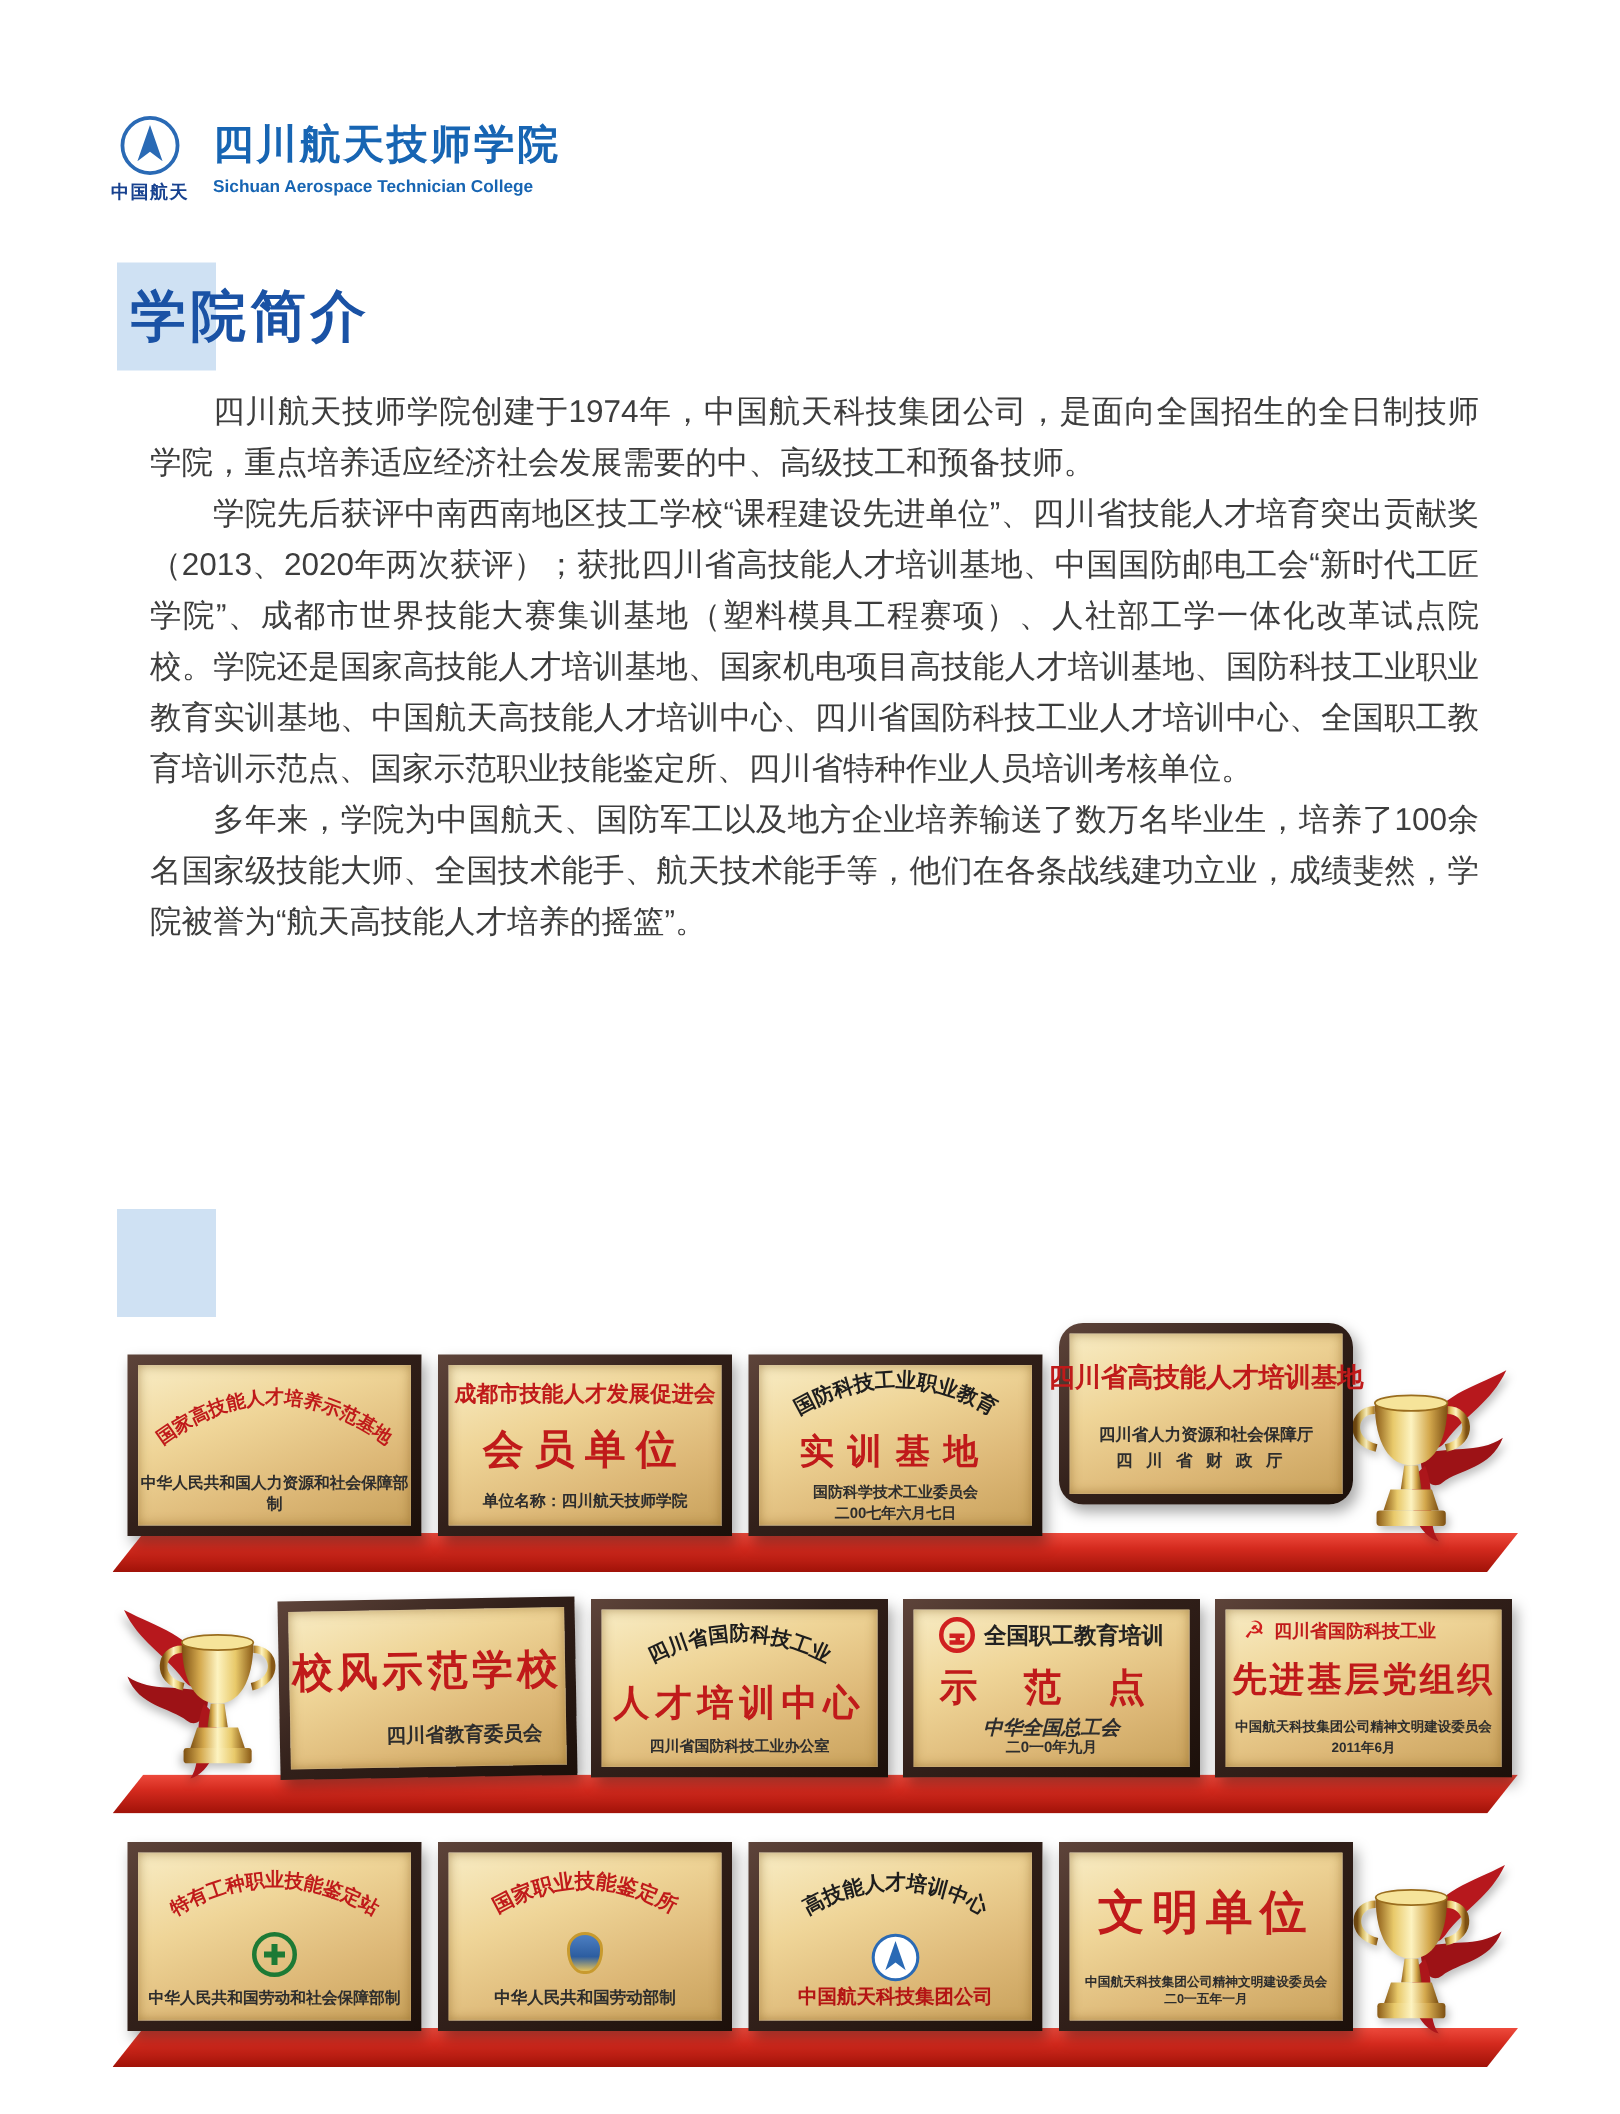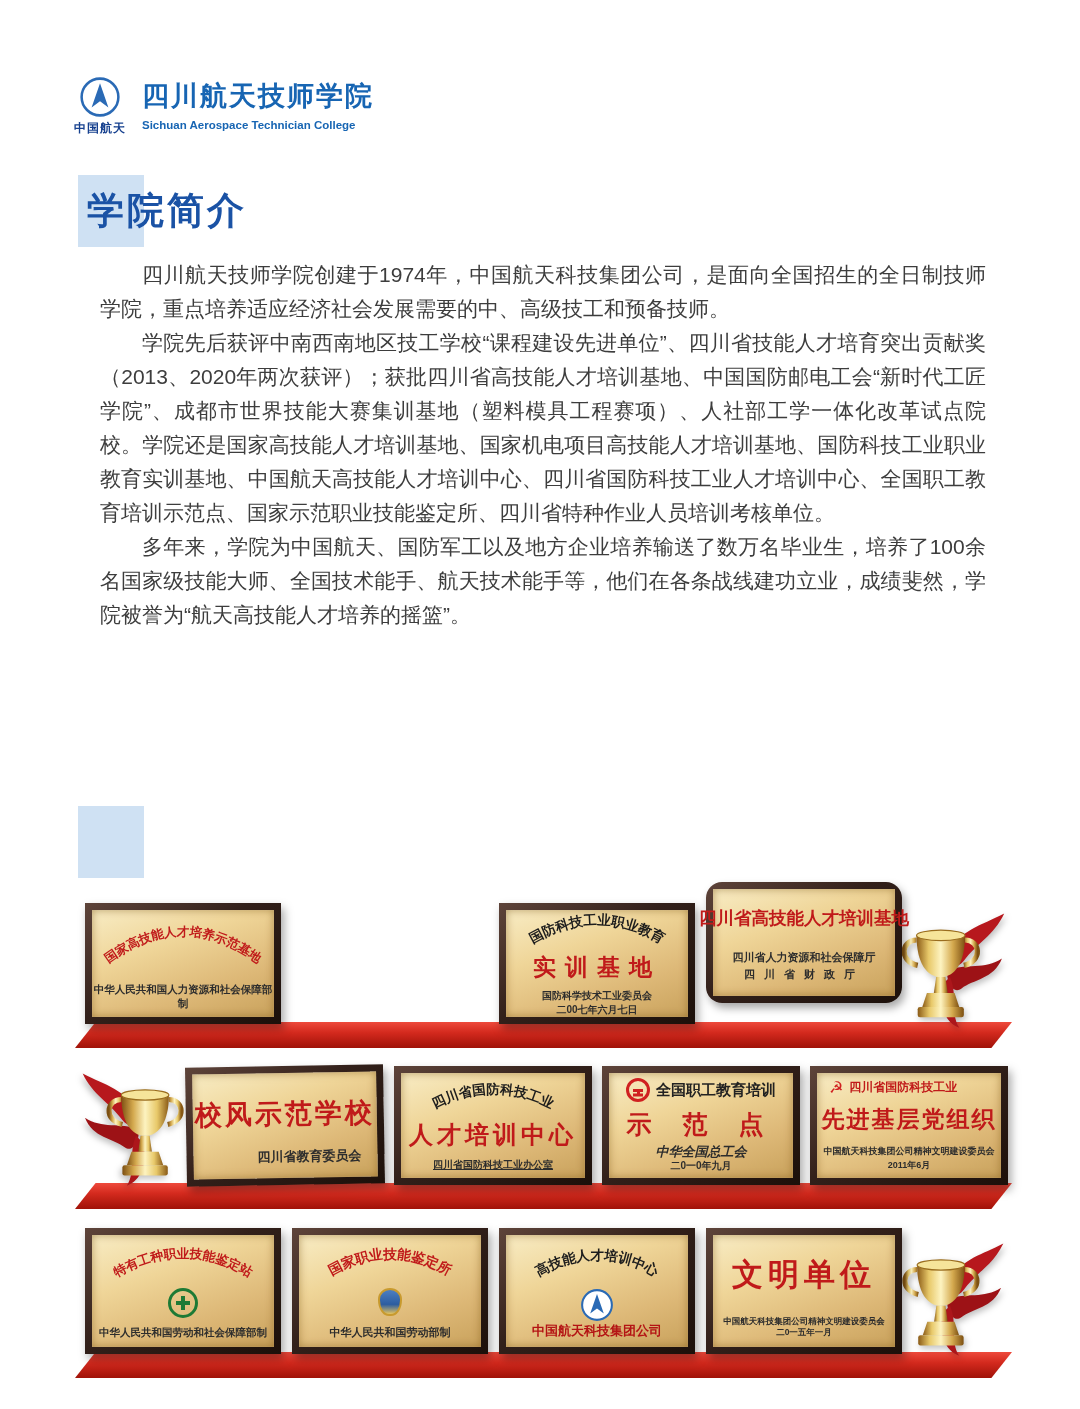--- a/index.html
+++ b/index.html
@@ -138,20 +138,27 @@
         <svg class="arc" viewBox="0 0 180 54">
           <path id="arc-r1p1" d="M8 50 Q90 -12 172 50" fill="none"></path>
           <text font-size="13.5" font-weight="bold" fill="#c01a1a" text-anchor="middle">
             <textPath href="#arc-r1p1" startOffset="50%">国家高技能人才培养示范基地</textPath>
           </text>
         </svg>
         <div class="p-foot" style="font-size:10.5px;margin-top:14px;">中华人民共和国人力资源和社会保障部制</div>
       </div>
     </div>
 
+    <div class="plaque" style="left:292px;top:903px;width:182px;height:107px;">
+      <div class="plate">
+        <div class="p-top" style="font-size:14.5px;">成都市技能人才发展促进会</div>
+        <div class="p-main" style="font-size:27px;letter-spacing:7px;margin:9px 0 10px;">会员单位</div>
+        <div class="p-foot" style="font-size:10.5px;">单位名称：四川航天技师学院</div>
+      </div>
+    </div>
 
     <div class="plaque" style="left:499px;top:903px;width:182px;height:107px;">
       <div class="plate">
         <svg class="arc" style="height:40px;" viewBox="0 0 180 44">
           <path id="arc-r1p3" d="M14 40 Q90 -8 166 40" fill="none"></path>
           <text font-size="15" font-weight="bold" fill="#1d1d1d" text-anchor="middle">
             <textPath href="#arc-r1p3" startOffset="50%">国防科技工业职业教育</textPath>
           </text>
         </svg>
         <div class="p-main" style="font-size:23px;letter-spacing:9px;margin:2px 0 6px;">实训基地</div>
@@ -177,21 +184,21 @@
 
     <div class="plaque" style="left:394px;top:1066px;width:184px;height:105px;">
       <div class="plate">
         <svg class="arc" style="height:36px;" viewBox="0 0 180 40">
           <path id="arc-r2p2" d="M18 36 Q90 -6 162 36" fill="none"></path>
           <text font-size="15" font-weight="bold" fill="#1d1d1d" text-anchor="middle">
             <textPath href="#arc-r2p2" startOffset="50%">四川省国防科技工业</textPath>
           </text>
         </svg>
         <div class="p-main" style="font-size:24px;letter-spacing:4px;margin:3px 0 7px;">人才培训中心</div>
-        <div class="p-foot" style="font-size:10px;text-decoration:underline;">四川省国防科技工业办公室</div>
+        <div class="p-foot" style="font-size:10px;">四川省国防科技工业办公室</div>
       </div>
     </div>
 
     <div class="plaque" style="left:602px;top:1066px;width:184px;height:105px;">
       <div class="plate">
         <div class="toprow">
           <span class="logo-union"></span>
           <span class="p-top-blk" style="font-size:15px;">全国职工教育培训</span>
         </div>
         <div class="p-main" style="font-size:25px;letter-spacing:12px;margin:6px 0 4px;">示 范 点</div>

